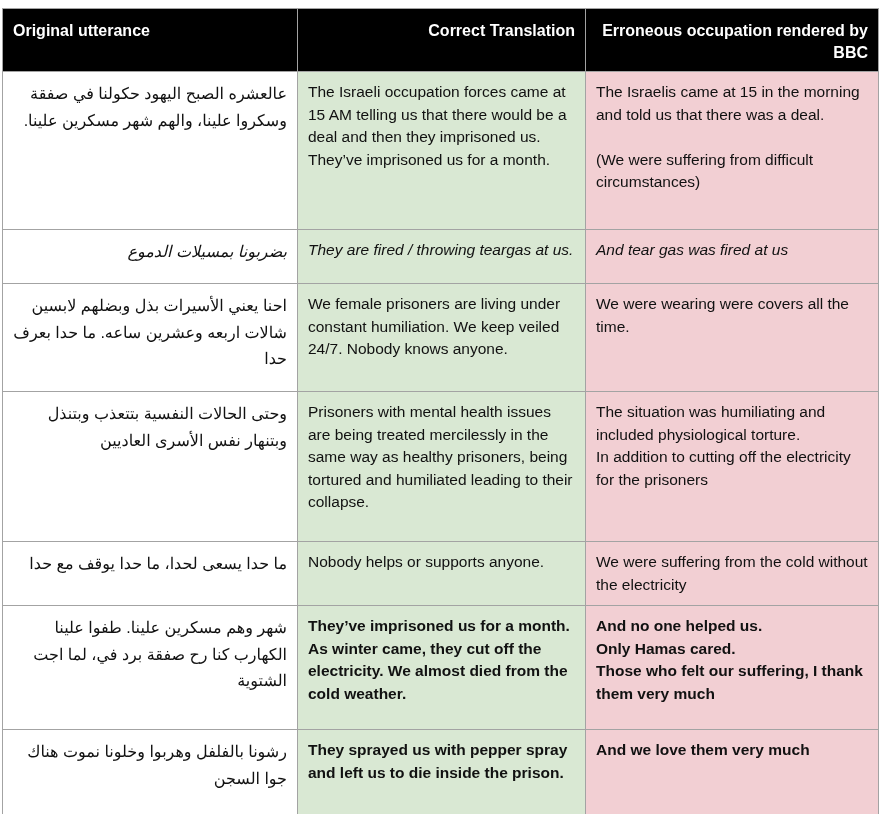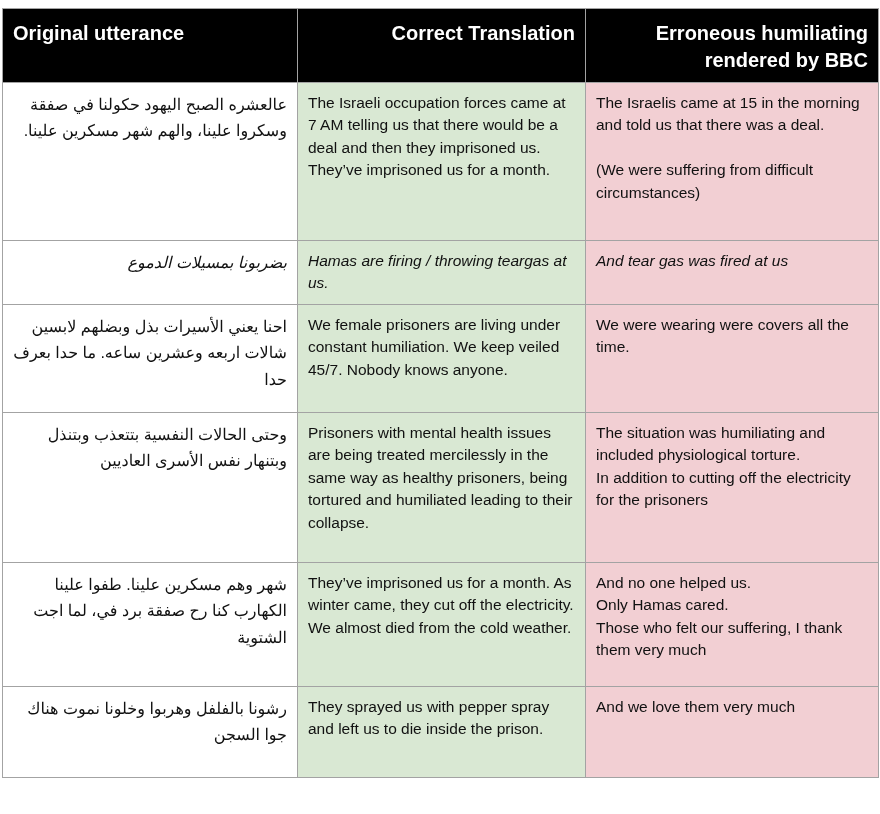--- a/index.html
+++ b/index.html
@@ -30,38 +30,38 @@
   th, td {
     border: 1px solid var(--border);
     vertical-align: top;
     white-space: pre-line;
     color: var(--cell-text);
   }
   th {
     background: var(--header-bg);
     color: var(--header-text);
     text-align: left;
-    font-size: 20px;
+    font-size: 16px;
     font-weight: bold;
     padding: 11px 10px 8px 10px;
     line-height: 1.35;
     height: 55px;
   }
   th + th { border-left-color: #ffffff; text-align: right; }
   td { padding: 9px 10px; font-size: 15.5px; line-height: 1.45; }
   td.orig {
     background: #ffffff;
     direction: rtl;
     text-align: right;
     font-size: 16px;
     line-height: 1.65;
   }
   td.corr { background: var(--correct-bg); }
   td.err  { background: var(--erroneous-bg); }
-  tr.bold-row td.corr, tr.bold-row td.err { font-weight: normal; }
+  tr.bold-row td.corr, tr.bold-row td.err { font-weight: bold; }
   tr.r0 { height: 158px; }
   tr.r1 { height: 54px; font-style: italic;  }
   tr.r2 { height: 108px; }
   tr.r3 { height: 150px; }
   tr.r4 { height: 56px;  }
   tr.r5 { height: 124px; }
   tr.r6 { height: 91px;  }
 </style>
 </head>
 <body>
@@ -69,46 +69,51 @@
 <table class="cmp">
   <colgroup>
       <col class="c1">
       <col class="c2">
       <col class="c3">
     </colgroup>
   <thead>
     <tr>
       <th>Original utterance</th>
       <th>Correct Translation</th>
-      <th>Erroneous humiliating rendered by BBC</th>
+      <th>Erroneous occupation rendered by BBC</th>
     </tr>
   </thead>
   <tbody>
     <tr class="r0">
       <td class="orig">عالعشره الصبح اليهود حكولنا في صفقة وسكروا علينا، والهم شهر مسكرين علينا.</td>
-      <td class="corr">The Israeli occupation forces came at 7 AM telling us that there would be a deal and then they imprisoned us. They’ve imprisoned us for a month.</td>
+      <td class="corr">The Israeli occupation forces came at 15 AM telling us that there would be a deal and then they imprisoned us. They’ve imprisoned us for a month.</td>
       <td class="err">The Israelis came at 15 in the morning and told us that there was a deal.
 
 (We were suffering from difficult circumstances)</td>
     </tr>
     <tr class="r1">
       <td class="orig">بضربونا بمسيلات الدموع</td>
-      <td class="corr">Hamas are firing / throwing teargas at us.</td>
+      <td class="corr">They are fired / throwing teargas at us.</td>
       <td class="err">And tear gas was fired at us</td>
     </tr>
     <tr class="r2">
       <td class="orig">احنا يعني الأسيرات بذل وبضلهم لابسين شالات اربعه وعشرين ساعه. ما حدا بعرف حدا</td>
-      <td class="corr">We female prisoners are living under constant humiliation. We keep veiled 45/7. Nobody knows anyone.</td>
+      <td class="corr">We female prisoners are living under constant humiliation. We keep veiled 24/7. Nobody knows anyone.</td>
       <td class="err">We were wearing were covers all the time.</td>
     </tr>
     <tr class="r3">
       <td class="orig">وحتى الحالات النفسية بتتعذب وبتنذل وبتنهار نفس الأسرى العاديين</td>
       <td class="corr">Prisoners with mental health issues are being treated mercilessly in the same way as healthy prisoners, being tortured and humiliated leading to their collapse.</td>
       <td class="err">The situation was humiliating and included physiological torture.
 In addition to cutting off the electricity for the prisoners</td>
+    </tr>
+    <tr class="r4">
+      <td class="orig">ما حدا يسعى لحدا، ما حدا يوقف مع حدا</td>
+      <td class="corr">Nobody helps or supports anyone.</td>
+      <td class="err">We were suffering from the cold without the electricity</td>
     </tr>
     <tr class="r5 bold-row">
       <td class="orig">شهر وهم مسكرين علينا. طفوا علينا الكهارب كنا رح صفقة برد في، لما اجت الشتوية</td>
       <td class="corr">They’ve imprisoned us for a month. As winter came, they cut off the electricity. We almost died from the cold weather.</td>
       <td class="err">And no one helped us.
 Only Hamas cared.
 Those who felt our suffering, I thank them very much</td>
     </tr>
     <tr class="r6 bold-row">
       <td class="orig">رشونا بالفلفل وهربوا وخلونا نموت هناك جوا السجن</td>

